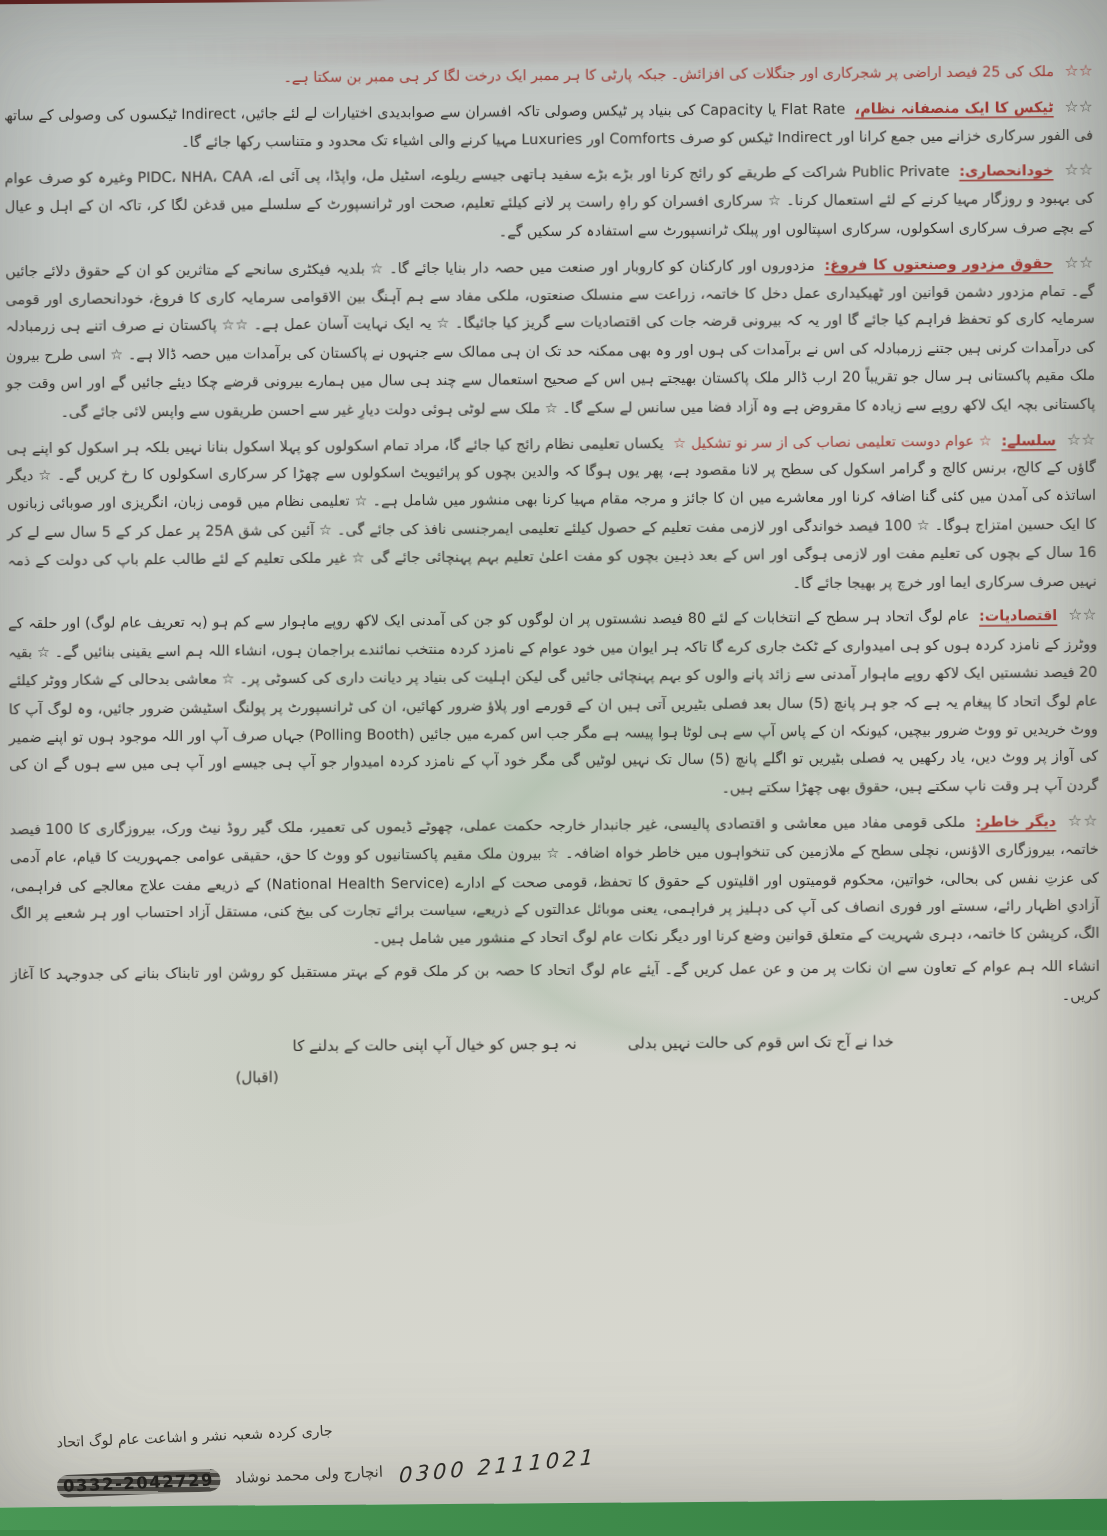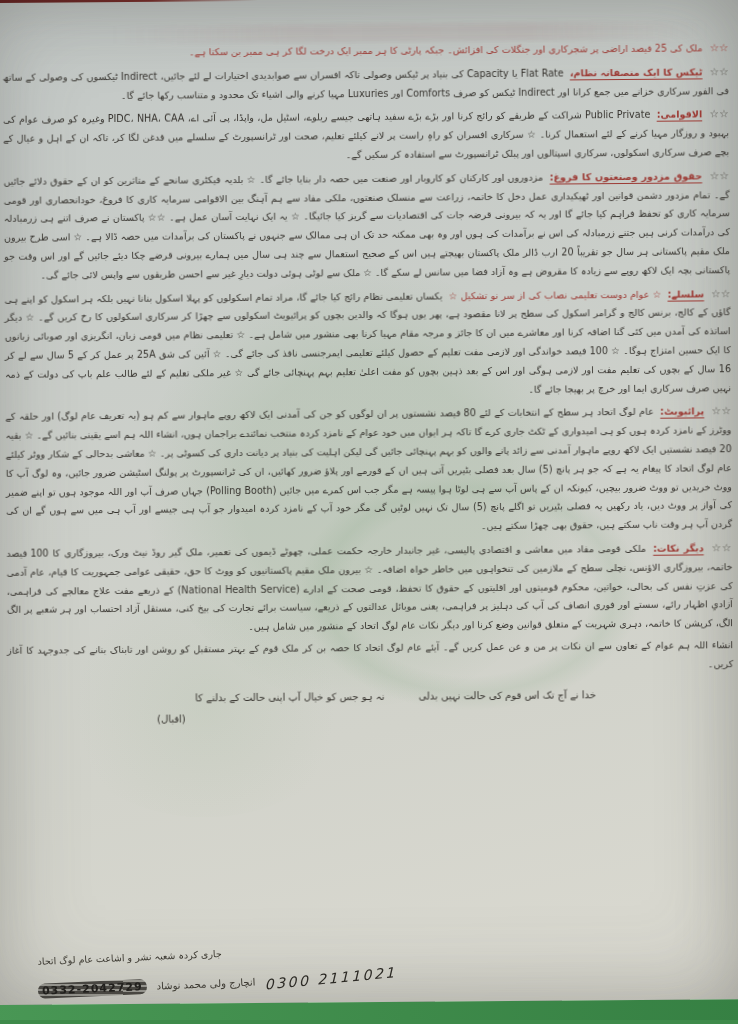--- a/index.html
+++ b/index.html
@@ -110,46 +110,46 @@
       </p>
 
       <p class="sec">
         <span class="marker">☆☆</span>
         <span class="heading">ٹیکس کا ایک منصفانہ نظام،</span>
         <span class="body">Flat Rate یا Capacity کی بنیاد پر ٹیکس وصولی تاکہ افسران سے صوابدیدی اختیارات لے لئے جائیں، Indirect ٹیکسوں کی وصولی کے ساتھ فی الفور سرکاری خزانے میں جمع کرانا اور Indirect ٹیکس کو صرف Comforts اور Luxuries مہیا کرنے والی اشیاء تک محدود و متناسب رکھا جائے گا۔</span>
       </p>
 
       <p class="sec">
         <span class="marker">☆☆</span>
-        <span class="heading">الاقوامی:</span>
+        <span class="heading">خودانحصاری:</span>
         <span class="body">Public Private شراکت کے طریقے کو رائج کرنا اور بڑے بڑے سفید ہاتھی جیسے ریلوے، اسٹیل مل، واپڈا، پی آئی اے، PIDC، NHA، CAA وغیرہ کو صرف عوام کی بہبود و روزگار مہیا کرنے کے لئے استعمال کرنا۔ ☆ سرکاری افسران کو راہِ راست پر لانے کیلئے تعلیم، صحت اور ٹرانسپورٹ کے سلسلے میں قدغن لگا کر، تاکہ ان کے اہل و عیال کے بچے صرف سرکاری اسکولوں، سرکاری اسپتالوں اور پبلک ٹرانسپورٹ سے استفادہ کر سکیں گے۔</span>
       </p>
 
       <p class="sec">
         <span class="marker">☆☆</span>
         <span class="heading">حقوق مزدور وصنعتوں کا فروغ:</span>
         <span class="body">مزدوروں اور کارکنان کو کاروبار اور صنعت میں حصہ دار بنایا جائے گا۔ ☆ بلدیہ فیکٹری سانحے کے متاثرین کو ان کے حقوق دلائے جائیں گے۔ تمام مزدور دشمن قوانین اور ٹھیکیداری عمل دخل کا خاتمہ، زراعت سے منسلک صنعتوں، ملکی مفاد سے ہم آہنگ بین الاقوامی سرمایہ کاری کا فروغ، خودانحصاری اور قومی سرمایہ کاری کو تحفظ فراہم کیا جائے گا اور یہ کہ بیرونی قرضہ جات کی اقتصادیات سے گریز کیا جائیگا۔ ☆ یہ ایک نہایت آسان عمل ہے۔ ☆☆ پاکستان نے صرف اتنے ہی زرمبادلہ کی درآمدات کرنی ہیں جتنے زرمبادلہ کی اس نے برآمدات کی ہوں اور وہ بھی ممکنہ حد تک ان ہی ممالک سے جنہوں نے پاکستان کی برآمدات میں حصہ ڈالا ہے۔ ☆ اسی طرح بیرون ملک مقیم پاکستانی ہر سال جو تقریباً 20 ارب ڈالر ملک پاکستان بھیجتے ہیں اس کے صحیح استعمال سے چند ہی سال میں ہمارے بیرونی قرضے چکا دیئے جائیں گے اور اس وقت جو پاکستانی بچہ ایک لاکھ روپے سے زیادہ کا مقروض ہے وہ آزاد فضا میں سانس لے سکے گا۔ ☆ ملک سے لوٹی ہوئی دولت دیارِ غیر سے احسن طریقوں سے واپس لائی جائے گی۔</span>
       </p>
 
       <p class="sec">
         <span class="marker">☆☆</span>
         <span class="heading">سلسلے:</span>
         <span class="lead">☆ عوام دوست تعلیمی نصاب کی از سر نو تشکیل ☆</span>
         <span class="body">یکساں تعلیمی نظام رائج کیا جائے گا، مراد تمام اسکولوں کو پہلا اسکول بنانا نہیں بلکہ ہر اسکول کو اپنے ہی گاؤں کے کالج، برنس کالج و گرامر اسکول کی سطح پر لانا مقصود ہے، پھر یوں ہوگا کہ والدین بچوں کو پرائیویٹ اسکولوں سے چھڑا کر سرکاری اسکولوں کا رخ کریں گے۔ ☆ دیگر اساتذہ کی آمدن میں کئی گنا اضافہ کرنا اور معاشرے میں ان کا جائز و مرجہ مقام مہیا کرنا بھی منشور میں شامل ہے۔ ☆ تعلیمی نظام میں قومی زبان، انگریزی اور صوبائی زبانوں کا ایک حسین امتزاج ہوگا۔ ☆ 100 فیصد خواندگی اور لازمی مفت تعلیم کے حصول کیلئے تعلیمی ایمرجنسی نافذ کی جائے گی۔ ☆ آئین کی شق 25A پر عمل کر کے 5 سال سے لے کر 16 سال کے بچوں کی تعلیم مفت اور لازمی ہوگی اور اس کے بعد ذہین بچوں کو مفت اعلیٰ تعلیم بہم پہنچائی جائے گی ☆ غیر ملکی تعلیم کے لئے طالب علم باپ کی دولت کے ذمہ نہیں صرف سرکاری ایما اور خرچ پر بھیجا جائے گا۔</span>
       </p>
 
       <p class="sec">
         <span class="marker">☆☆</span>
-        <span class="heading">پرائیویٹ:</span>
+        <span class="heading">اقتصادیات:</span>
         <span class="body">عام لوگ اتحاد ہر سطح کے انتخابات کے لئے 80 فیصد نشستوں پر ان لوگوں کو جن کی آمدنی ایک لاکھ روپے ماہوار سے کم ہو (بہ تعریف عام لوگ) اور حلقہ کے ووٹرز کے نامزد کردہ ہوں کو ہی امیدواری کے ٹکٹ جاری کرے گا تاکہ ہر ایوان میں خود عوام کے نامزد کردہ منتخب نمائندے براجمان ہوں، انشاء اللہ ہم اسے یقینی بنائیں گے۔ ☆ بقیہ 20 فیصد نشستیں ایک لاکھ روپے ماہوار آمدنی سے زائد پانے والوں کو بہم پہنچائی جائیں گی لیکن اہلیت کی بنیاد پر دیانت داری کی کسوٹی پر۔ ☆ معاشی بدحالی کے شکار ووٹر کیلئے عام لوگ اتحاد کا پیغام یہ ہے کہ جو ہر پانچ (5) سال بعد فصلی بٹیریں آتی ہیں ان کے قورمے اور پلاؤ ضرور کھائیں، ان کی ٹرانسپورٹ پر پولنگ اسٹیشن ضرور جائیں، وہ لوگ آپ کا ووٹ خریدیں تو ووٹ ضرور بیچیں، کیونکہ ان کے پاس آپ سے ہی لوٹا ہوا پیسہ ہے مگر جب اس کمرے میں جائیں (Polling Booth) جہاں صرف آپ اور اللہ موجود ہوں تو اپنے ضمیر کی آواز پر ووٹ دیں، یاد رکھیں یہ فصلی بٹیریں تو اگلے پانچ (5) سال تک نہیں لوٹیں گی مگر خود آپ کے نامزد کردہ امیدوار جو آپ ہی جیسے اور آپ ہی میں سے ہوں گے ان کی گردن آپ ہر وقت ناپ سکتے ہیں، حقوق بھی چھڑا سکتے ہیں۔</span>
       </p>
 
       <p class="sec">
         <span class="marker">☆☆</span>
-        <span class="heading">دیگر نکات:</span>
+        <span class="heading">دیگر خاطر:</span>
         <span class="body">ملکی قومی مفاد میں معاشی و اقتصادی پالیسی، غیر جانبدار خارجہ حکمت عملی، چھوٹے ڈیموں کی تعمیر، ملک گیر روڈ نیٹ ورک، بیروزگاری کا 100 فیصد خاتمہ، بیروزگاری الاؤنس، نچلی سطح کے ملازمین کی تنخواہوں میں خاطر خواہ اضافہ۔ ☆ بیرون ملک مقیم پاکستانیوں کو ووٹ کا حق، حقیقی عوامی جمہوریت کا قیام، عام آدمی کی عزتِ نفس کی بحالی، خواتین، محکوم قومیتوں اور اقلیتوں کے حقوق کا تحفظ، قومی صحت کے ادارے (National Health Service) کے ذریعے مفت علاج معالجے کی فراہمی، آزادیِ اظہار رائے، سستے اور فوری انصاف کی آپ کی دہلیز پر فراہمی، یعنی موبائل عدالتوں کے ذریعے، سیاست برائے تجارت کی بیخ کنی، مستقل آزاد احتساب اور ہر شعبے پر الگ الگ، کرپشن کا خاتمہ، دہری شہریت کے متعلق قوانین وضع کرنا اور دیگر نکات عام لوگ اتحاد کے منشور میں شامل ہیں۔</span>
       </p>
 
       <p class="sec">
         <span class="body">انشاء اللہ ہم عوام کے تعاون سے ان نکات پر من و عن عمل کریں گے۔ آیئے عام لوگ اتحاد کا حصہ بن کر ملک قوم کے بہتر مستقبل کو روشن اور تابناک بنانے کی جدوجہد کا آغاز کریں۔</span>
       </p>
 
       <div class="couplet">
         <span>خدا نے آج تک اس قوم کی حالت نہیں بدلی</span><span class="gap"></span><span>نہ ہو جس کو خیال آپ اپنی حالت کے بدلنے کا</span>
       </div>

